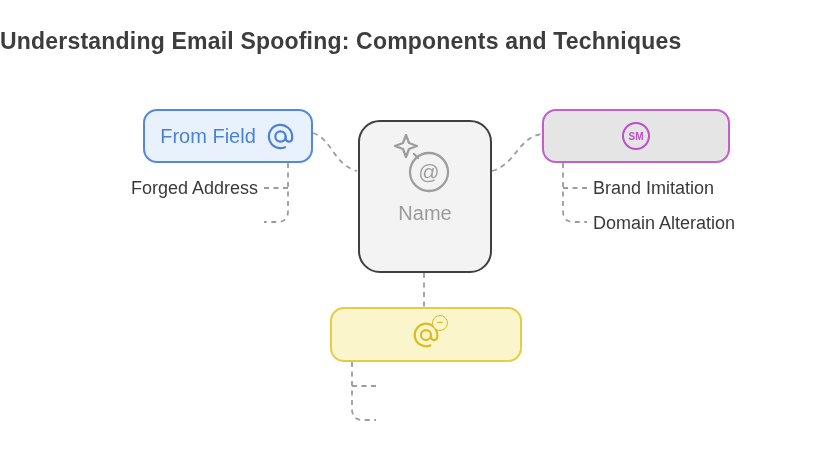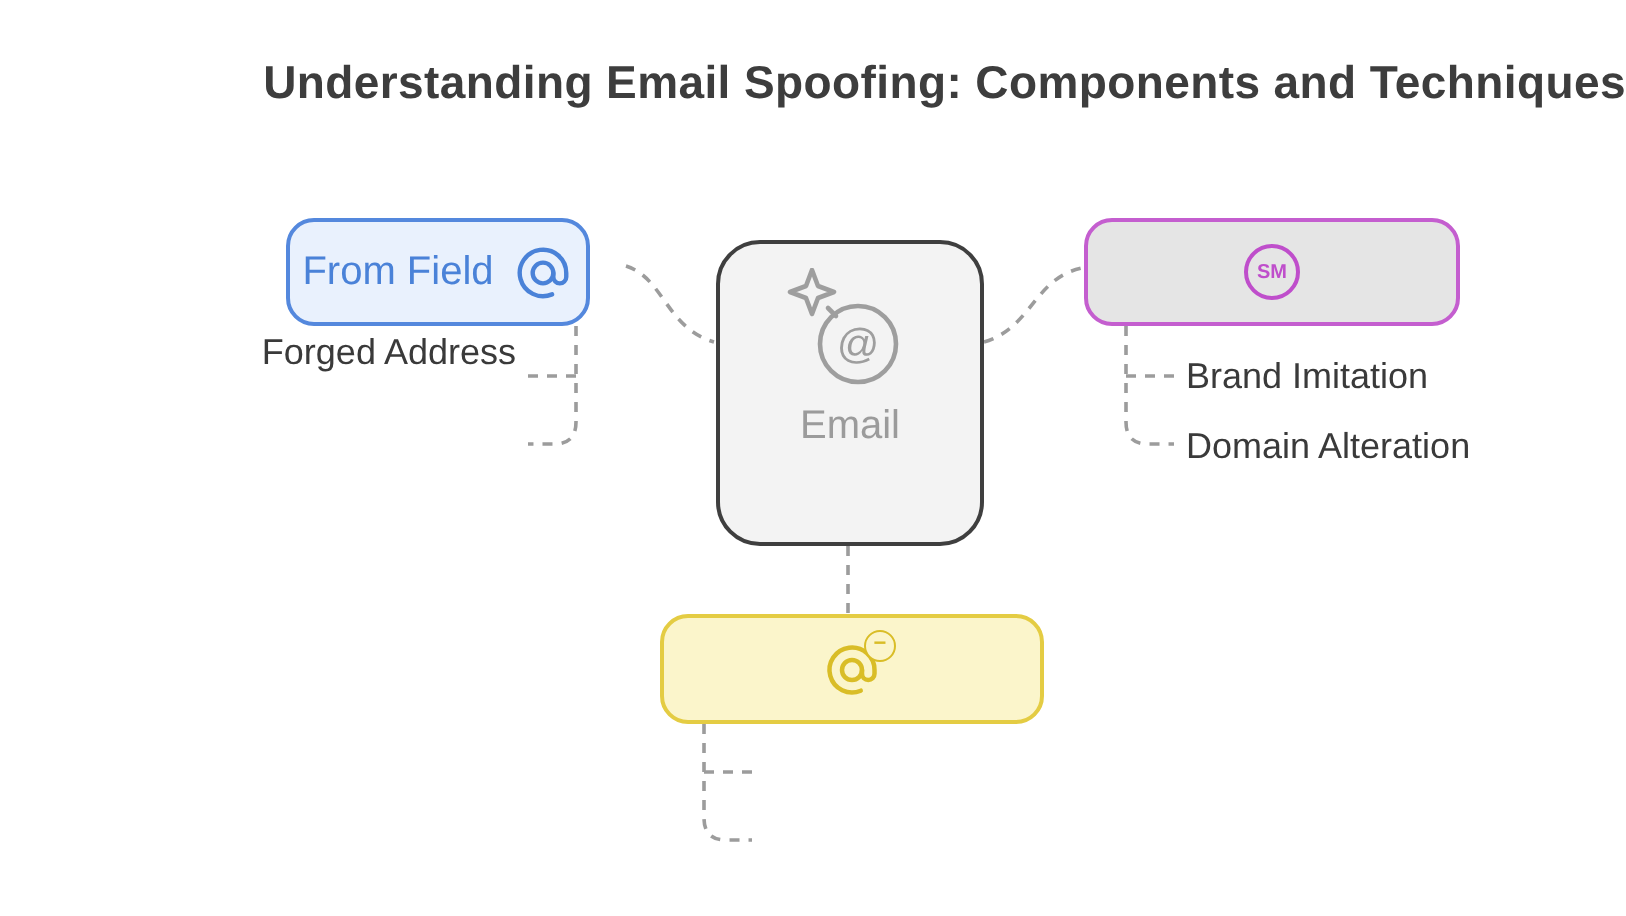--- a/index.html
+++ b/index.html
@@ -2,33 +2,33 @@
 <html><head>
 <meta charset="utf-8">
 <style>
   html,body { margin:0; padding:0; background:#ffffff; }
   .canvas {
     position:relative; width:813px; height:458px; background:#ffffff;
     font-family:"Liberation Sans", sans-serif; overflow:hidden;
   }
   .title {
     position:absolute; left:0; top:28px; width:813px;
-    text-align:right; font-size:23px; font-weight:700; color:#3d3d3d;
+    text-align:left; font-size:23px; font-weight:700; color:#3d3d3d;
     letter-spacing:0.2px;
   }
   .connectors { position:absolute; left:0; top:0; width:813px; height:458px; pointer-events:none; }
   .connectors path { fill:none; stroke:#9c9c9c; stroke-width:1.8; stroke-dasharray:5 4.5; }
 
   .node {
     position:absolute; box-sizing:border-box; border-radius:14px;
     display:flex; align-items:center; justify-content:center; gap:9px;
     font-size:20px;
   }
   .node-from-field {
-    left:143px; top:109px; width:152px; height:54px;
+    left:143px; top:109px; width:170px; height:54px;
     background:#e9f1fd; border:2px solid #5488dd; color:#4a82d8;
   }
   .node-domain-name {
     left:542px; top:109px; width:188px; height:54px;
     background:#e5e5e5; border:2px solid #c45ecf; color:#bf4ecb;
   }
   .node-smtp-header {
     left:330px; top:307px; width:192px; height:55px;
     background:#fbf5cb; border:2px solid #e4cc43; color:#d9bd27;
   }
@@ -86,21 +86,21 @@
   <div class="node node-center">
     <svg class="bomb-icon" width="64" height="62" viewBox="0 0 64 62" style="margin-top:12px;">
       <g fill="none" stroke="#9e9e9e" stroke-width="2.3" stroke-linejoin="round" stroke-linecap="round">
         <circle cx="36" cy="38" r="19"></circle>
         <polygon points="13,1 16,9 24,12 16,15 13,23 10,15 2,12 10,9"></polygon>
         <path d="M21 20 L25 24"></path>
       </g>
       <text x="36" y="45" text-anchor="middle" font-size="21" fill="#9e9e9e" font-family="Liberation Sans, sans-serif">@</text>
     </svg>
     <div class="center-label">
-      <div>Email</div>
+      <div>Name</div>
     </div>
   </div>
 
   <div class="node node-from-field">
     <span>From Field</span>
     <svg class="at-icon-svg" width="31" height="31" viewBox="0 0 24 24">
       <g fill="none" stroke="#4a82d8" stroke-width="1.7" stroke-linecap="round">
         <circle cx="12" cy="12" r="4"></circle>
         <path d="M16 12 v1.5 a2.5 2.5 0 0 0 5 0 v-1.5 a9 9 0 1 0 -5.5 8.28"></path>
       </g>
@@ -118,19 +118,19 @@
       <svg class="at-icon-svg" width="30" height="30" viewBox="0 0 24 24">
         <g fill="none" stroke="#d9bd27" stroke-width="1.8" stroke-linecap="round">
           <circle cx="12" cy="12" r="4"></circle>
           <path d="M16 12 v1.5 a2.5 2.5 0 0 0 5 0 v-1.5 a9 9 0 1 0 -5.5 8.28"></path>
         </g>
       </svg>
       <span class="minus-badge">−</span>
     </span>
   </div>
 
-  <div class="leaf leaf-right" style="right:555px; top:165px;">Forged Address</div>
+  <div class="leaf leaf-right" style="right:555px; top:177px;">Forged Address</div>
 
   <div class="leaf" style="left:593px; top:212px;">Domain Alteration</div>
   <div class="leaf" style="left:593px; top:177px;">Brand Imitation</div>
 
 
 </div>
 
 </body></html>

